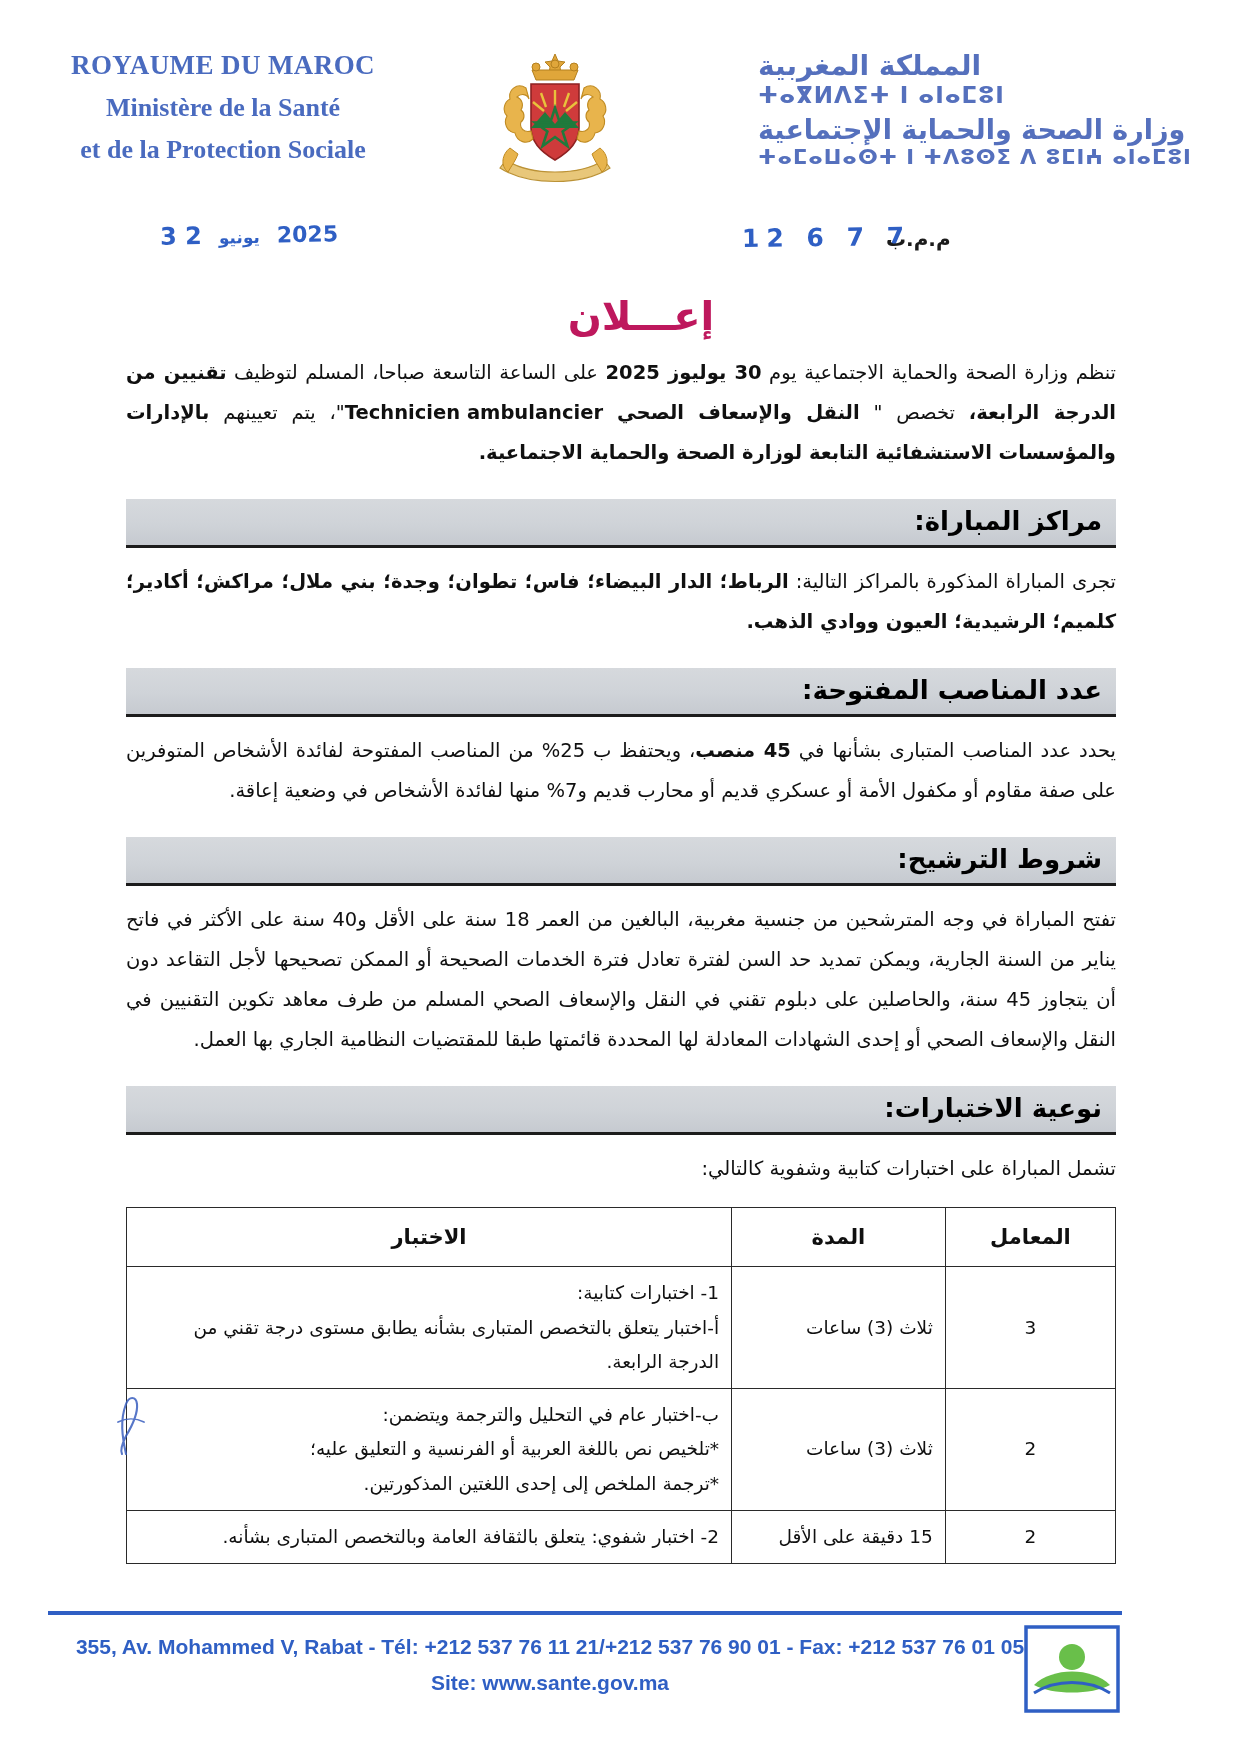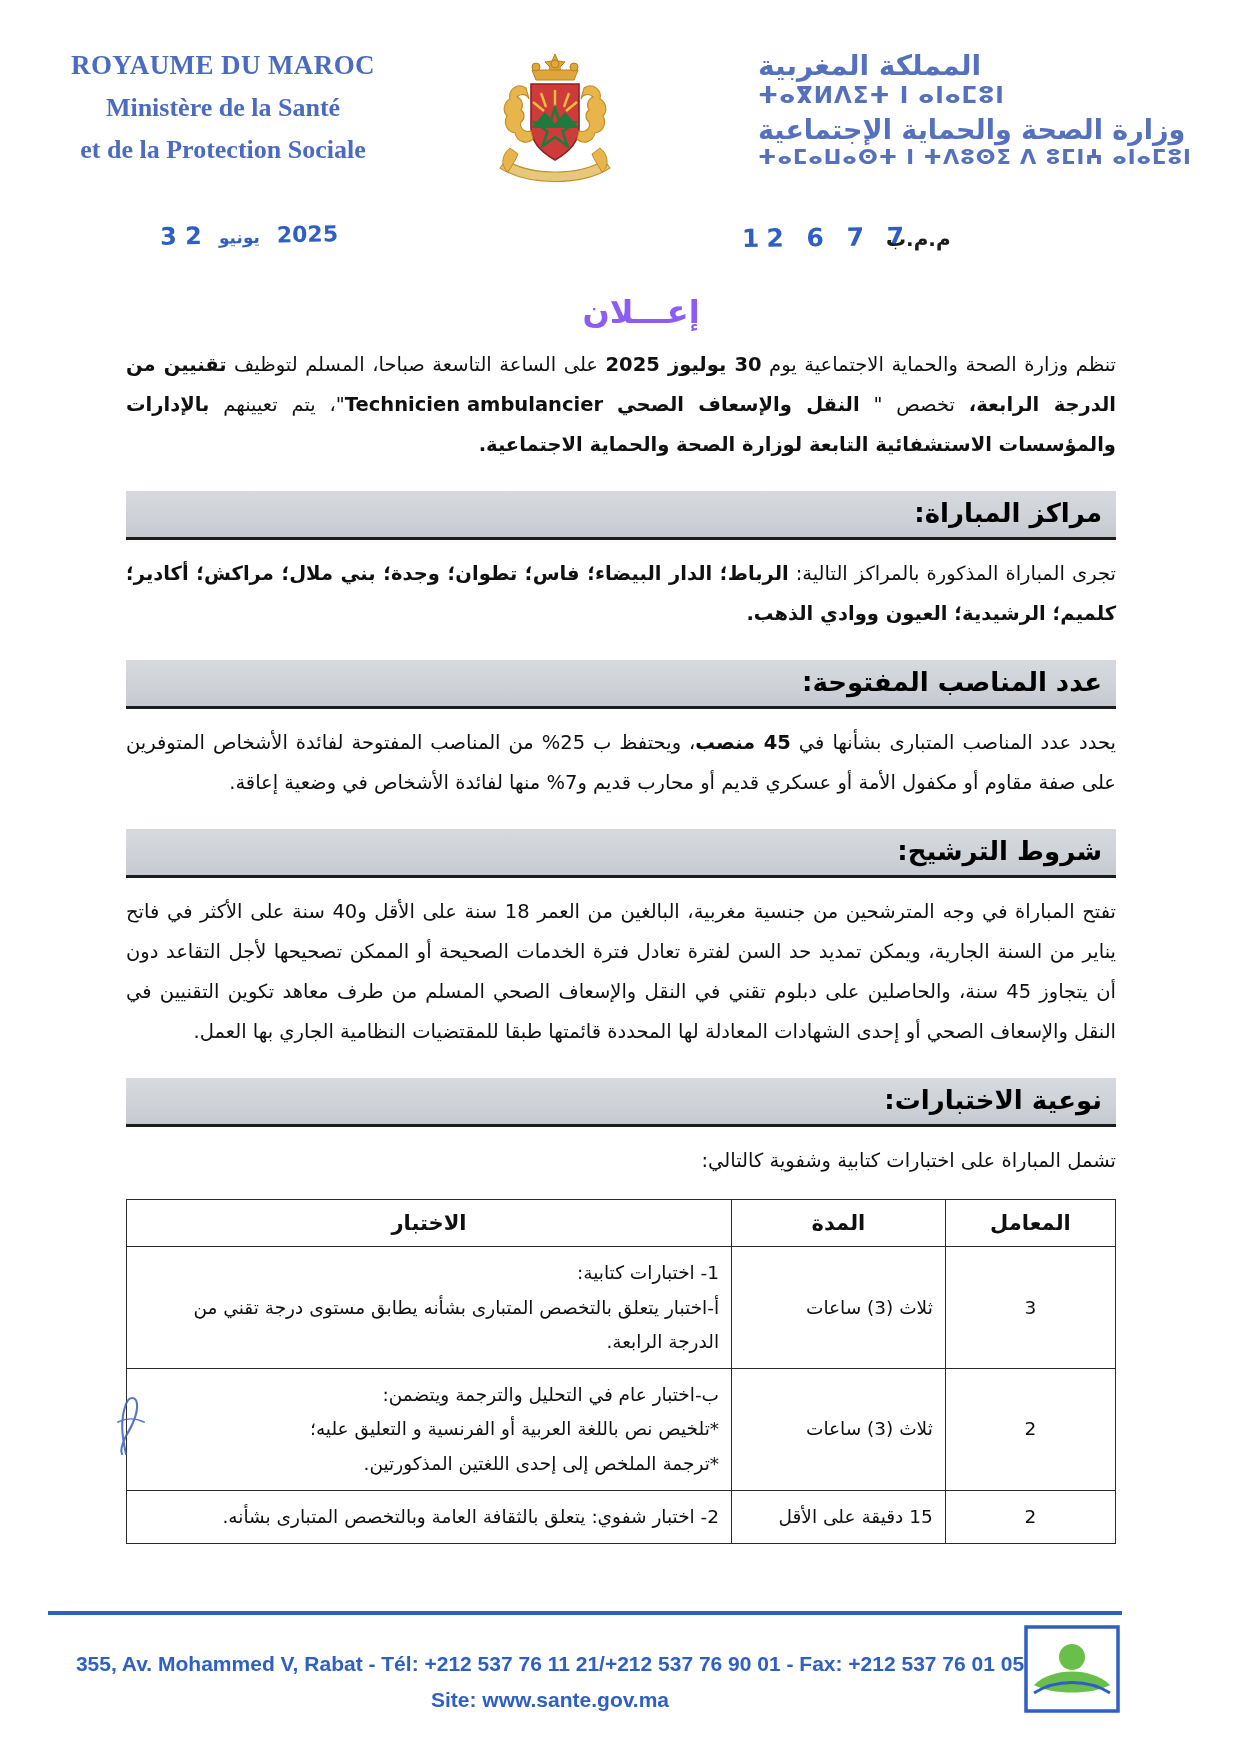--- a/index.html
+++ b/index.html
@@ -55,24 +55,24 @@
     transform:rotate(-0.6deg);
   }
   .refmark{
     position:absolute;left:886px;top:12px;
     color:#1b1b1b;font-size:20px;direction:rtl;font-weight:600;
     font-family:"DejaVu Sans","Liberation Sans",sans-serif;
   }
 
   
   .doc-title{
-    text-align:center;font-size:32px;font-weight:bold;direction:rtl;
+    text-align:center;font-size:40px;font-weight:bold;direction:rtl;
     margin-top:18px;margin-bottom:10px;letter-spacing:0px;
     font-family:"DejaVu Sans","Liberation Sans",sans-serif;
-    color:#8b5cf6;
+    color:#be185d;
     padding-left:40px;
   }
 
   
   .body{
     width:990px;margin:0 auto;direction:rtl;text-align:justify;
     font-family:"DejaVu Sans","Liberation Sans",sans-serif;
   }
   p.para{
     font-size:19.5px;line-height:2.05;margin:14px 0 6px 0;
@@ -93,42 +93,42 @@
 
   
   table.exams{
     width:990px;border-collapse:collapse;direction:rtl;margin-top:18px;
     font-family:"DejaVu Sans","Liberation Sans",sans-serif;
   }
   table.exams th,table.exams td{
     border:1.6px solid #2a2a2a;padding:9px 12px;vertical-align:middle;
     font-size:18.5px;line-height:1.85;
   }
-  table.exams th{font-weight:bold;text-align:center;font-size:21px;padding:4px 8px;}
+  table.exams th{font-weight:bold;text-align:center;font-size:21px;padding:10px 8px;}
   th.c-exam{width:600px;}
   th.c-dur{width:200px;}
   th.c-coef{width:155px;}
   td.c-exam{text-align:right;}
   td.c-dur{text-align:right;}
   td.c-coef{text-align:center;font-size:22px;}
   td.c-exam .line{display:block;}
 
   
   .signature{position:absolute;left:96px;top:1392px;width:90px;height:66px;opacity:.85;}
 
   
   .footer{
     position:absolute;left:0;bottom:0;width:1242px;height:170px;
   }
   .footrule{
     position:absolute;left:48px;top:24px;width:1074px;height:4px;
     background:#2f5fc4;
   }
   .foot-text{
-    position:absolute;left:0;top:59px;width:1100px;text-align:center;
+    position:absolute;left:0;top:42px;width:1100px;text-align:center;
     color:#2f5fc4;font-weight:bold;font-size:21px;line-height:1.7;
     font-family:"Liberation Sans","DejaVu Sans",sans-serif;
   }
   .foot-logo{
     position:absolute;right:120px;top:36px;width:100px;height:92px;
   }
 </style>
 </head>
 <body>
 

